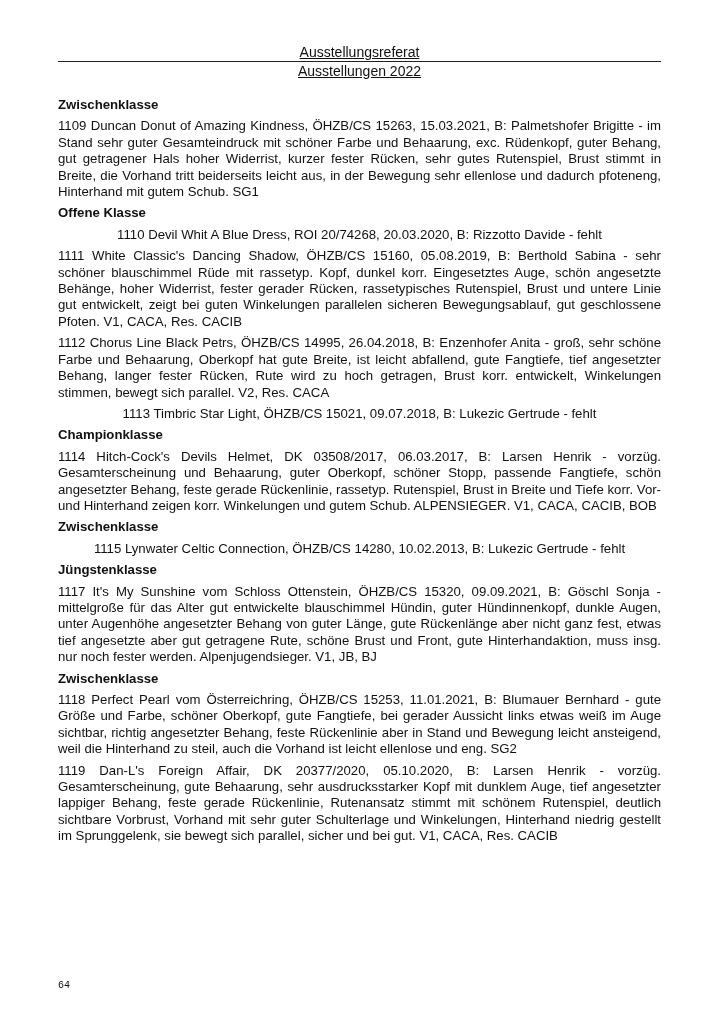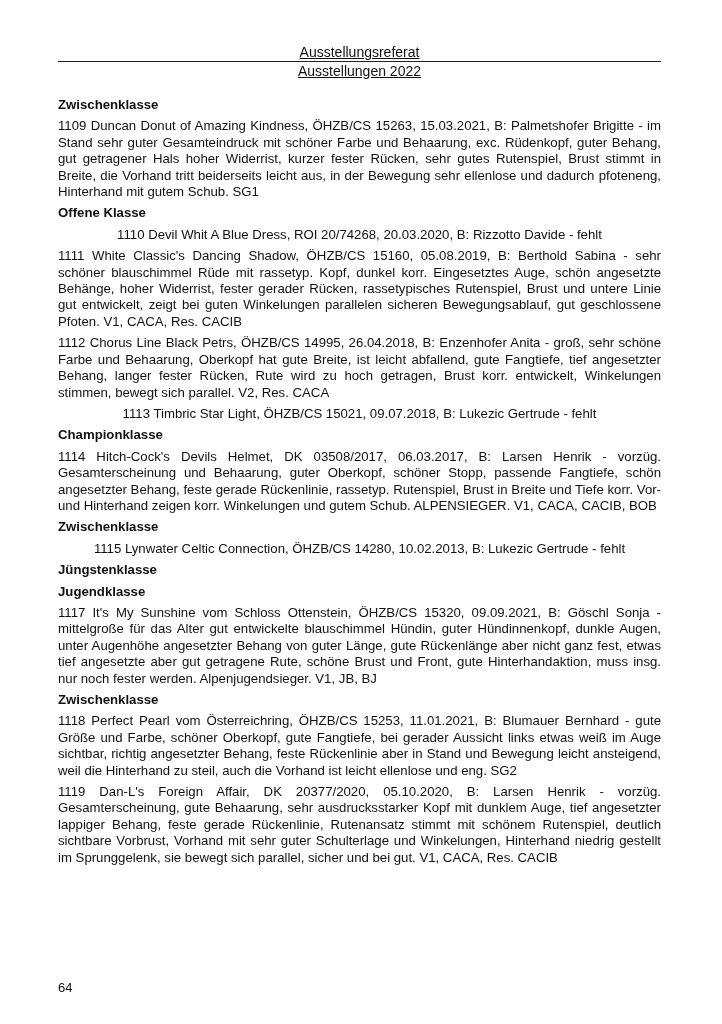--- a/index.html
+++ b/index.html
@@ -5,21 +5,21 @@
   html, body { margin: 0; padding: 0; background: #ffffff; }
   body { width: 722px; height: 1024px; position: relative; overflow: hidden;
          font-family: "Liberation Sans", sans-serif; color: #111111; }
   .header { position: absolute; left: 58px; top: 44px; width: 603px; text-align: center; font-size: 14px; line-height: 16px; text-decoration: underline; }
   .header .rule { height: 0; border-top: 1.4px solid #222; margin: 1px 0 1px 0; }
   .content { position: absolute; left: 58px; top: 94px; width: 603px; font-size: 13.2px; line-height: 16.4px; }
   .cls { font-weight: bold; margin: 3px 0 5px 0; }
   .entry { margin: 1px 0 5px 0; text-align: justify; }
   .entry.left { text-align: center; }
   .breed { font-weight: bold; text-decoration: underline; margin: 0 0 5px 0; }
-  .pagenum { position: absolute; left: 58px; top: 980px; font-family: Liberation Sans, sans-serif; font-size: 13px; text-align: right; }
+  .pagenum { position: absolute; left: 58px; top: 980px; font-family: Liberation Mono, monospace; font-size: 10px; text-align: right; }
 </style>
 </head>
 <body>
 
 <div class="header">
   <div>Ausstellungsreferat</div>
   <div class="rule"></div>
   <div>Ausstellungen 2022</div>
 </div>
 
@@ -36,21 +36,20 @@
   <div class="cls">Championklasse</div>
   <div class="entry">1114 Hitch-Cock's Devils Helmet, DK 03508/2017, 06.03.2017, B: Larsen Henrik - vorzüg. Gesamterscheinung und Behaarung, guter Oberkopf, schöner Stopp, passende Fangtiefe, schön angesetzter Behang, feste gerade Rückenlinie, rassetyp. Rutenspiel, Brust in Breite und Tiefe korr. Vor- und Hinterhand zeigen korr. Winkelungen und gutem Schub. ALPENSIEGER. V1, CACA, CACIB, BOB</div>
 
   <div class="cls">Zwischenklasse</div>
   <div class="entry left">1115 Lynwater Celtic Connection, ÖHZB/CS 14280, 10.02.2013, B: Lukezic Gertrude - fehlt</div>
 
   <div class="breed"></div>
 
   <div class="cls">Jüngstenklasse</div>
 
-  <div class="cls">Jugendklasse</div>
   <div class="entry">1117 It's My Sunshine vom Schloss Ottenstein, ÖHZB/CS 15320, 09.09.2021, B: Göschl Sonja - mittelgroße für das Alter gut entwickelte blauschimmel Hündin, guter Hündinnenkopf, dunkle Augen, unter Augenhöhe angesetzter Behang von guter Länge, gute Rückenlänge aber nicht ganz fest, etwas tief angesetzte aber gut getragene Rute, schöne Brust und Front, gute Hinterhandaktion, muss insg. nur noch fester werden. Alpenjugendsieger. V1, JB, BJ</div>
 
   <div class="cls">Zwischenklasse</div>
   <div class="entry">1118 Perfect Pearl vom Österreichring, ÖHZB/CS 15253, 11.01.2021, B: Blumauer Bernhard - gute Größe und Farbe, schöner Oberkopf, gute Fangtiefe, bei gerader Aussicht links etwas weiß im Auge sichtbar, richtig angesetzter Behang, feste Rückenlinie aber in Stand und Bewegung leicht ansteigend, weil die Hinterhand zu steil, auch die Vorhand ist leicht ellenlose und eng. SG2</div>
   <div class="entry">1119 Dan-L's Foreign Affair, DK 20377/2020, 05.10.2020, B: Larsen Henrik - vorzüg. Gesamterscheinung, gute Behaarung, sehr ausdrucksstarker Kopf mit dunklem Auge, tief angesetzter lappiger Behang, feste gerade Rückenlinie, Rutenansatz stimmt mit schönem Rutenspiel, deutlich sichtbare Vorbrust, Vorhand mit sehr guter Schulterlage und Winkelungen, Hinterhand niedrig gestellt im Sprunggelenk, sie bewegt sich parallel, sicher und bei gut. V1, CACA, Res. CACIB</div>
 </div>
 
 <div class="pagenum">64</div>
 
 </body></html>

